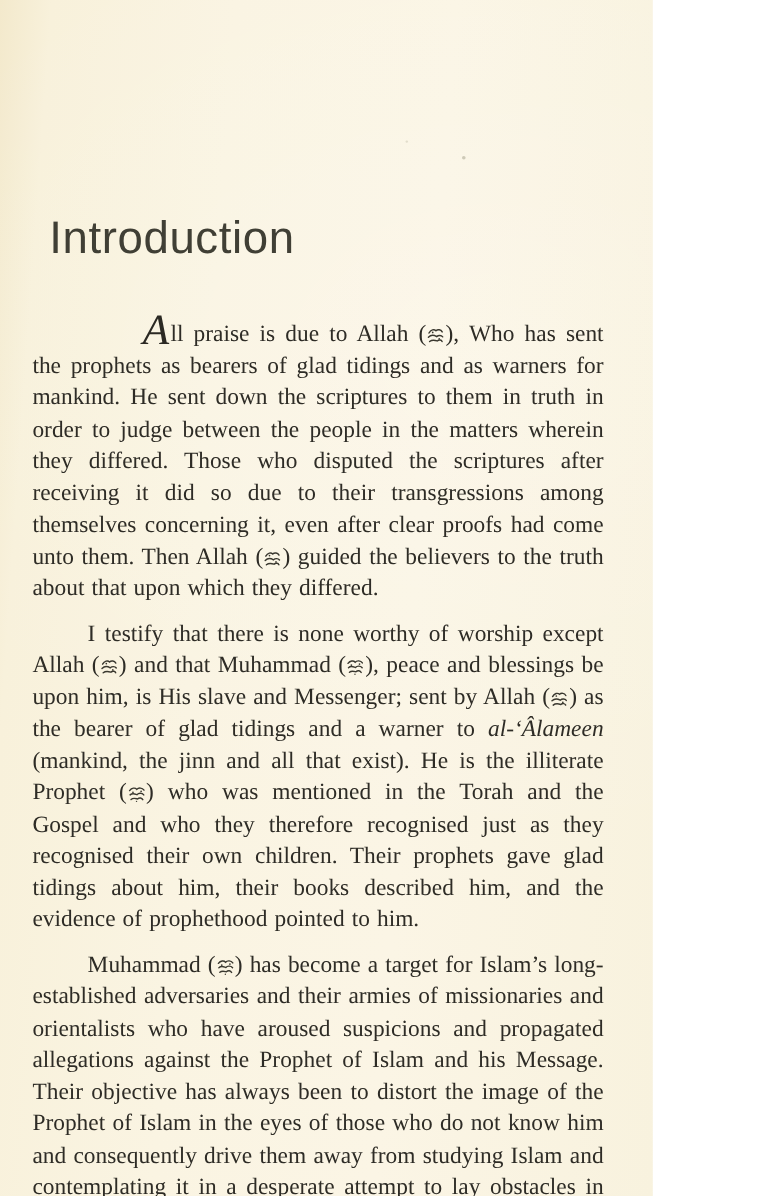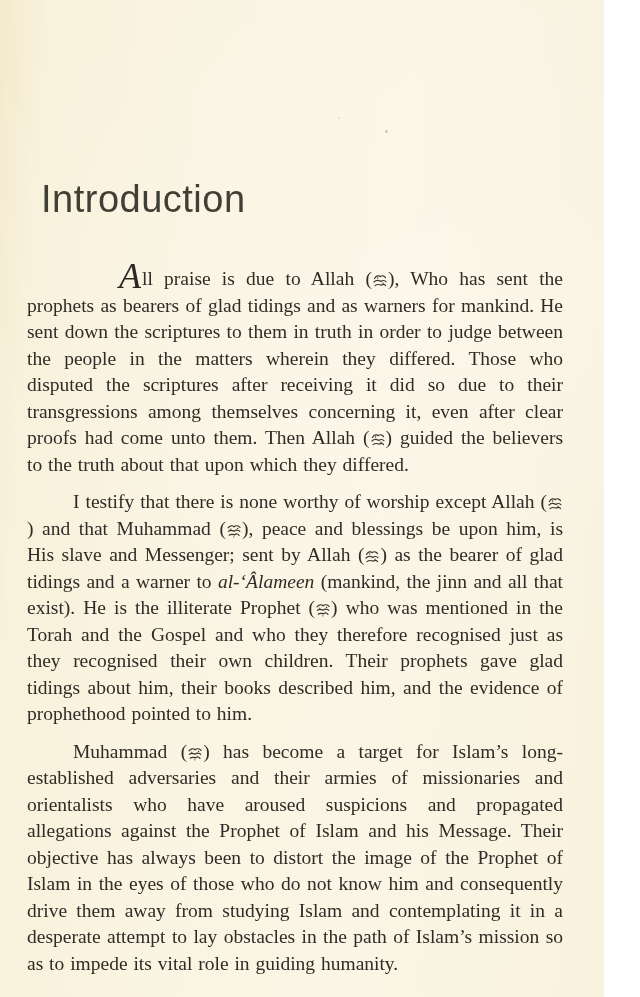--- a/index.html
+++ b/index.html
@@ -4,21 +4,21 @@
 <style>
   html, body {
     margin: 0;
     padding: 0;
     width: 640px;
     height: 997px;
     overflow: hidden;
   }
   .page {
     position: relative;
-    width: 604px;
+    width: 544px;
     height: 997px;
     box-sizing: border-box;
     overflow: hidden;
     background:
       radial-gradient(ellipse 900px 700px at 75% 30%, rgba(255,255,255,0.18), rgba(255,255,255,0) 60%),
       linear-gradient(94deg, #f3e9cc 0%, #f8f1db 7%, #faf4e2 32%, #fbf5e5 62%, #f8f2de 100%);
     font-family: "Liberation Serif", serif;
     color: #2e2c26;
   }
   .title {

